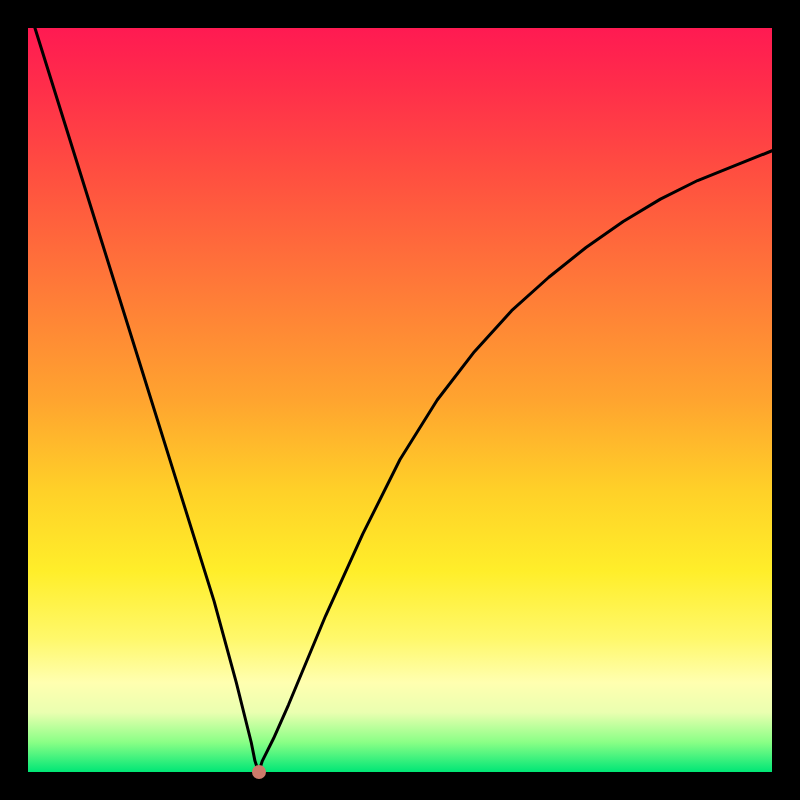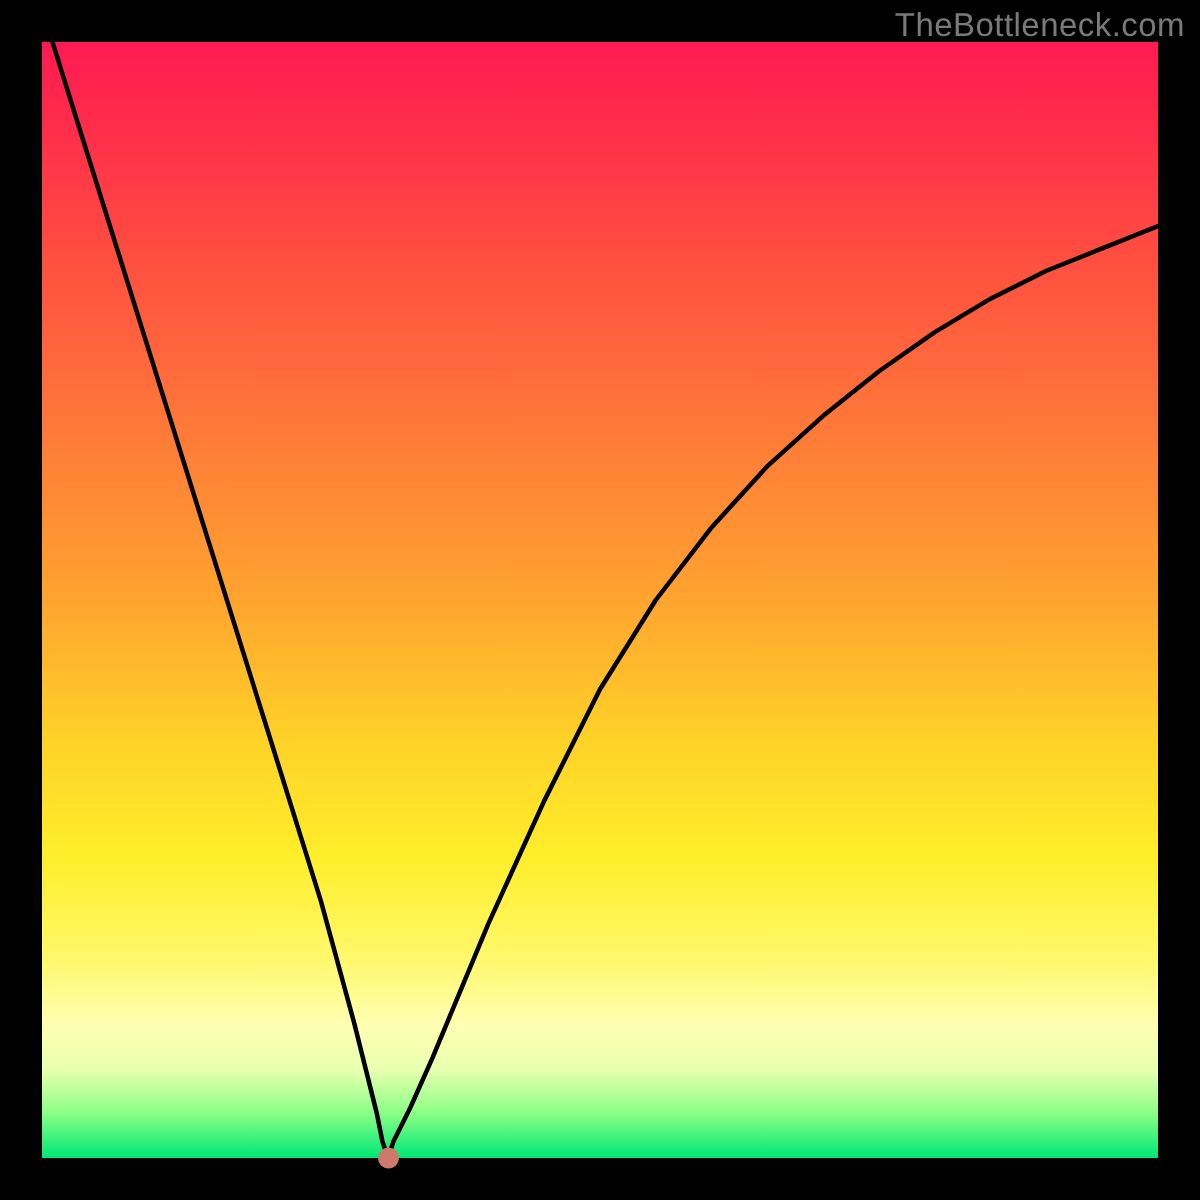--- a/index.html
+++ b/index.html
@@ -68,14 +68,13 @@
 </head>
 <body>
 
 <div class="chart-container">
   <div class="plot-area">
     <svg class="curve" viewBox="0 0 744 744" preserveAspectRatio="none">
       <path id="curve-path" fill="none" stroke="#000000" stroke-width="3" stroke-linejoin="round" stroke-linecap="round" d="M0.00 -22.32 L37.20 96.72 L74.40 215.76 L111.60 334.80 L148.80 453.84 L186.00 572.88 L208.32 654.72 L223.20 714.24 L226.92 732.84 L230.64 744.00 L234.36 732.84 L245.52 710.52 L260.40 677.04 L297.60 587.76 L334.80 505.92 L372.00 431.52 L409.20 372.00 L446.40 323.64 L483.60 282.72 L520.80 249.24 L558.00 219.48 L595.20 193.44 L632.40 171.12 L669.60 152.52 L706.80 137.64 L744.00 122.76"></path>
     </svg>
     <div id="marker" class="marker-dot" style="left: 230.64px; top: 744px;"></div>
   </div>
-  <div class="watermark">TheBottleneck.com</div>
 </div>
 
 </body></html>

